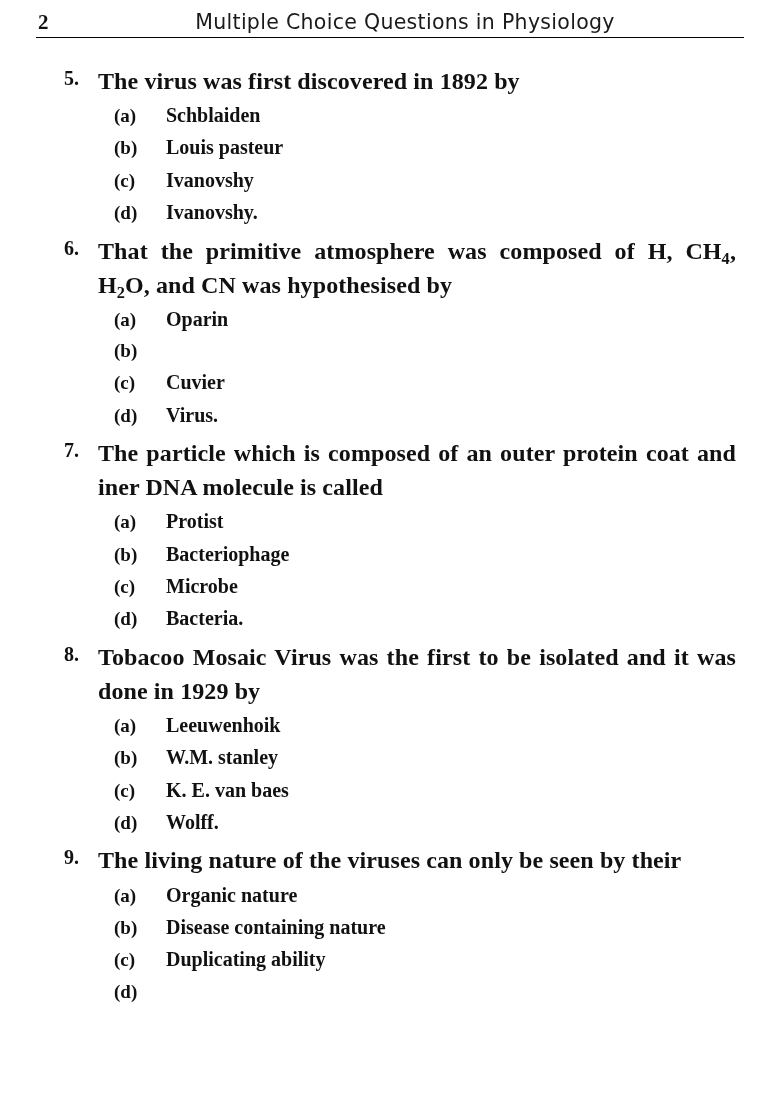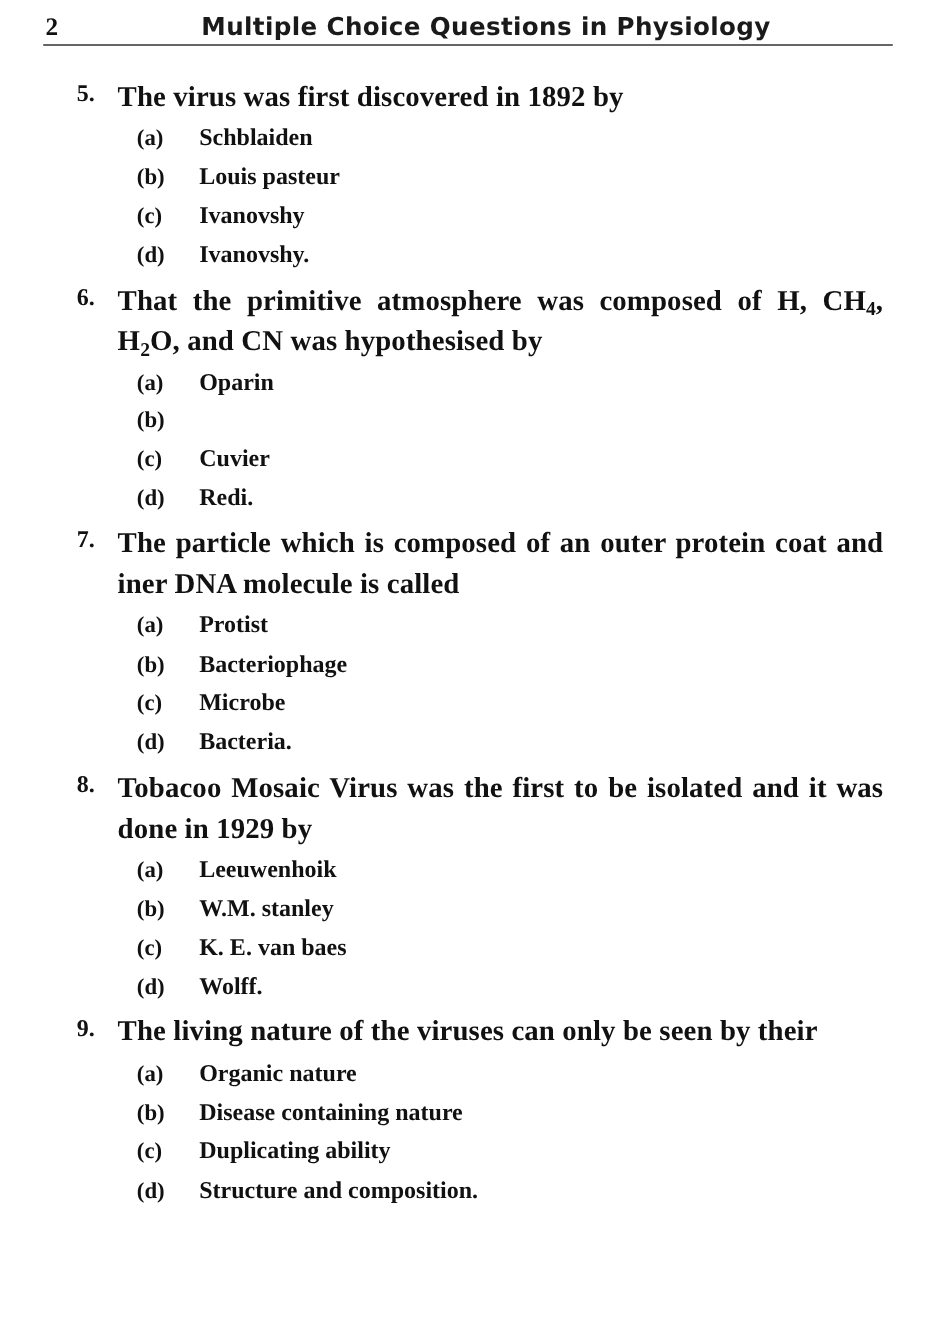--- a/index.html
+++ b/index.html
@@ -36,21 +36,21 @@
     font-size: 21px;
     font-weight: bold;
     line-height: 1;
     width: 60px;
   }
   .header-title {
     flex: 1;
     text-align: center;
     font-family: "DejaVu Sans", sans-serif;
     font-size: 20.5px;
-    font-weight: 700;
+    font-weight: 400;
     letter-spacing: 0.3px;
     color: #1a1a1a;
     padding-right: 30px;
   }
   
   .question {
     margin-bottom: 8px;
   }
   .q-head {
     display: flex;
@@ -161,21 +161,21 @@
       </li>
       <li class="option">
         <span class="opt-letter">(b)</span>
       </li>
       <li class="option">
         <span class="opt-letter">(c)</span>
         <span class="opt-text">Cuvier</span>
       </li>
       <li class="option">
         <span class="opt-letter">(d)</span>
-        <span class="opt-text">Redi.</span>
+        <span class="opt-text">Virus.</span>
       </li>
     </ul>
   </div>
 
   <div class="question">
     <div class="q-head">
       <div class="q-num">7.</div>
       <div class="q-text justify-two">The particle which is composed of an outer protein coat and iner DNA molecule is called</div>
     </div>
     <ul class="options">
@@ -236,18 +236,17 @@
       <li class="option">
         <span class="opt-letter">(b)</span>
         <span class="opt-text">Disease containing nature</span>
       </li>
       <li class="option">
         <span class="opt-letter">(c)</span>
         <span class="opt-text">Duplicating ability</span>
       </li>
       <li class="option">
         <span class="opt-letter">(d)</span>
-        <span class="opt-text">Structure and composition.</span>
       </li>
     </ul>
   </div>
 
 </div>
 
 </body></html>

